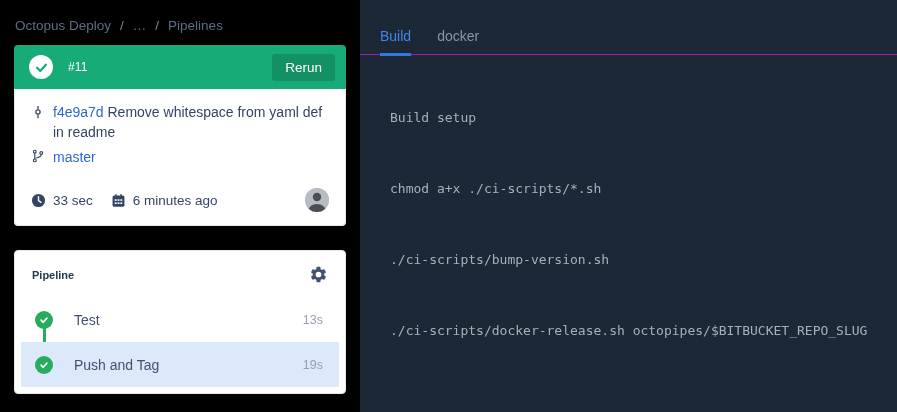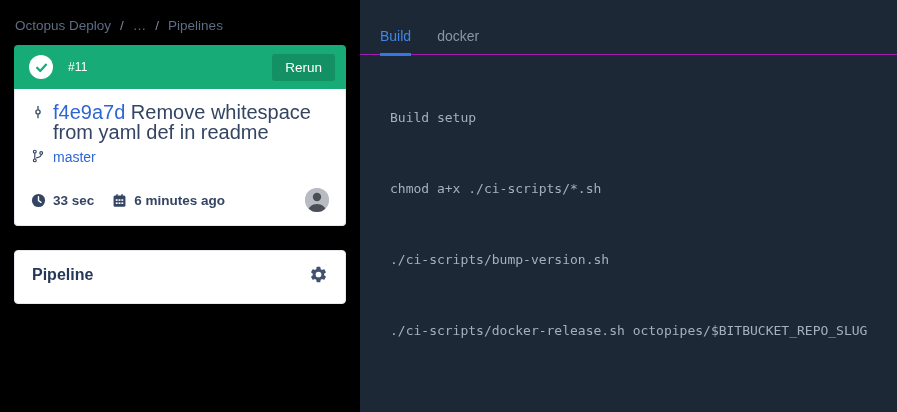--- a/index.html
+++ b/index.html
@@ -47,47 +47,47 @@
     margin: 0 14px; background: #fff;
     border: 1px solid #e5e8ec; border-top: none;
     border-radius: 0 0 4px 4px;
     padding: 13px 16px 13px 16px;
     height: 137px;
     display: flex; flex-direction: column;
     box-shadow: 0 1px 1px rgba(9,30,66,0.06);
   }
   .commit-row { display: flex; align-items: flex-start; }
   .commit-row .icon-col { width: 14px; margin: 3px 8px 0 0; flex: none; display: flex; }
-  .commit-text { font-size: 20px; line-height: 20px; color: #344563; }
+  .commit-text { font-size: 14px; line-height: 20px; color: #344563; }
   .commit-text a { color: #2e67d3; text-decoration: none; cursor: pointer; }
   .branch-row { display: flex; align-items: flex-start; margin-top: 7px; }
   .branch-row .icon-col { width: 14px; margin-right: 8px; flex: none; display: flex; }
   .branch-row a { font-size: 14px; color: #2e67d3; text-decoration: none; cursor: pointer; }
   .meta-row {
     margin-top: auto; display: flex; align-items: center;
     font-size: 13.5px; color: #344563;
   }
-  .meta-item { display: flex; align-items: center; gap: 7px; font-weight: bold; }
+  .meta-item { display: flex; align-items: center; gap: 7px; }
   .meta-item + .meta-item { margin-left: 18px; }
   .avatar {
     margin-left: auto; width: 24px; height: 24px; border-radius: 50%;
     background: #c9cdd2; overflow: hidden; position: relative; cursor: pointer;
   }
 
   .pipeline-card {
     margin: 24px 14px 0 14px; background: #fff;
     border: 1px solid #e5e8ec; border-radius: 4px;
     padding-bottom: 6px;
     box-shadow: 0 1px 1px rgba(9,30,66,0.06);
   }
   .pipeline-header {
     display: flex; align-items: center;
     padding: 14px 17px 13px 17px;
   }
-  .pipeline-title { font-size: 16px; font-weight: 700; color: #253858; }
+  .pipeline-title { font-size: 11px; font-weight: 700; color: #253858; }
   .gear-btn { margin-left: auto; background: none; border: none; cursor: pointer; display: flex; padding: 0; }
 
   .steps { margin: 0 6px; position: relative; }
   .step-connector {
     position: absolute; left: 21.5px; top: 22px;
     width: 3px; height: 46px; background: #26ab5f; border-radius: 2px;
   }
   .step-row {
     height: 45px; display: flex; align-items: center;
     padding: 0 16px 0 14px; cursor: pointer; position: relative;
@@ -214,20 +214,41 @@
       <div class="pipeline-header">
         <span class="pipeline-title">Pipeline</span>
         <button class="gear-btn">
           <span style="display:flex">
             <svg width="19" height="19" viewBox="0 0 24 24" fill="#42526e" fill-rule="evenodd">
                 <path d="M19.14 12.94a7 7 0 0 0 .05-.94 7 7 0 0 0-.05-.94l2.03-1.58a.5.5 0 0 0 .12-.64l-1.92-3.32a.5.5 0 0 0-.61-.22l-2.39.96a7.3 7.3 0 0 0-1.62-.94l-.36-2.54a.5.5 0 0 0-.5-.42h-3.84a.5.5 0 0 0-.5.42l-.36 2.54a7.3 7.3 0 0 0-1.62.94l-2.39-.96a.5.5 0 0 0-.61.22L2.65 8.84a.5.5 0 0 0 .12.64l2.03 1.58a7 7 0 0 0 0 1.88l-2.03 1.58a.5.5 0 0 0-.12.64l1.92 3.32c.14.24.42.34.61.22l2.39-.96c.5.38 1.03.7 1.62.94l.36 2.54a.5.5 0 0 0 .5.42h3.84a.5.5 0 0 0 .5-.42l.36-2.54c.59-.24 1.12-.56 1.62-.94l2.39.96c.24.1.47 0 .61-.22l1.92-3.32a.5.5 0 0 0-.12-.64zM12 15.6A3.6 3.6 0 1 1 15.6 12 3.6 3.6 0 0 1 12 15.6z"></path>
               </svg>
           </span>
         </button>
       </div>
+      <div class="steps">
+        <div class="step-connector"></div>
+        <div class="step-row">
+          <span class="step-check">
+            <svg width="10" height="10" viewBox="0 0 24 24">
+                <path d="M5 12.5l5 5 9-10" fill="none" stroke="#ffffff" stroke-width="4" stroke-linecap="round" stroke-linejoin="round"></path>
+              </svg>
+          </span>
+          <span class="step-label">Test</span>
+          <span class="step-duration">13s</span>
+        </div>
+        <div class="step-row selected">
+          <span class="step-check">
+            <svg width="10" height="10" viewBox="0 0 24 24">
+                <path d="M5 12.5l5 5 9-10" fill="none" stroke="#ffffff" stroke-width="4" stroke-linecap="round" stroke-linejoin="round"></path>
+              </svg>
+          </span>
+          <span class="step-label">Push and Tag</span>
+          <span class="step-duration">19s</span>
+        </div>
+      </div>
     </div>
   </div>
 
   <div class="right-panel">
     <div class="tab-bar">
       <span class="tab active">Build</span>
       <span class="tab">docker</span>
     </div>
     <div class="log-area">
       <div class="log-line">Build setup</div>

